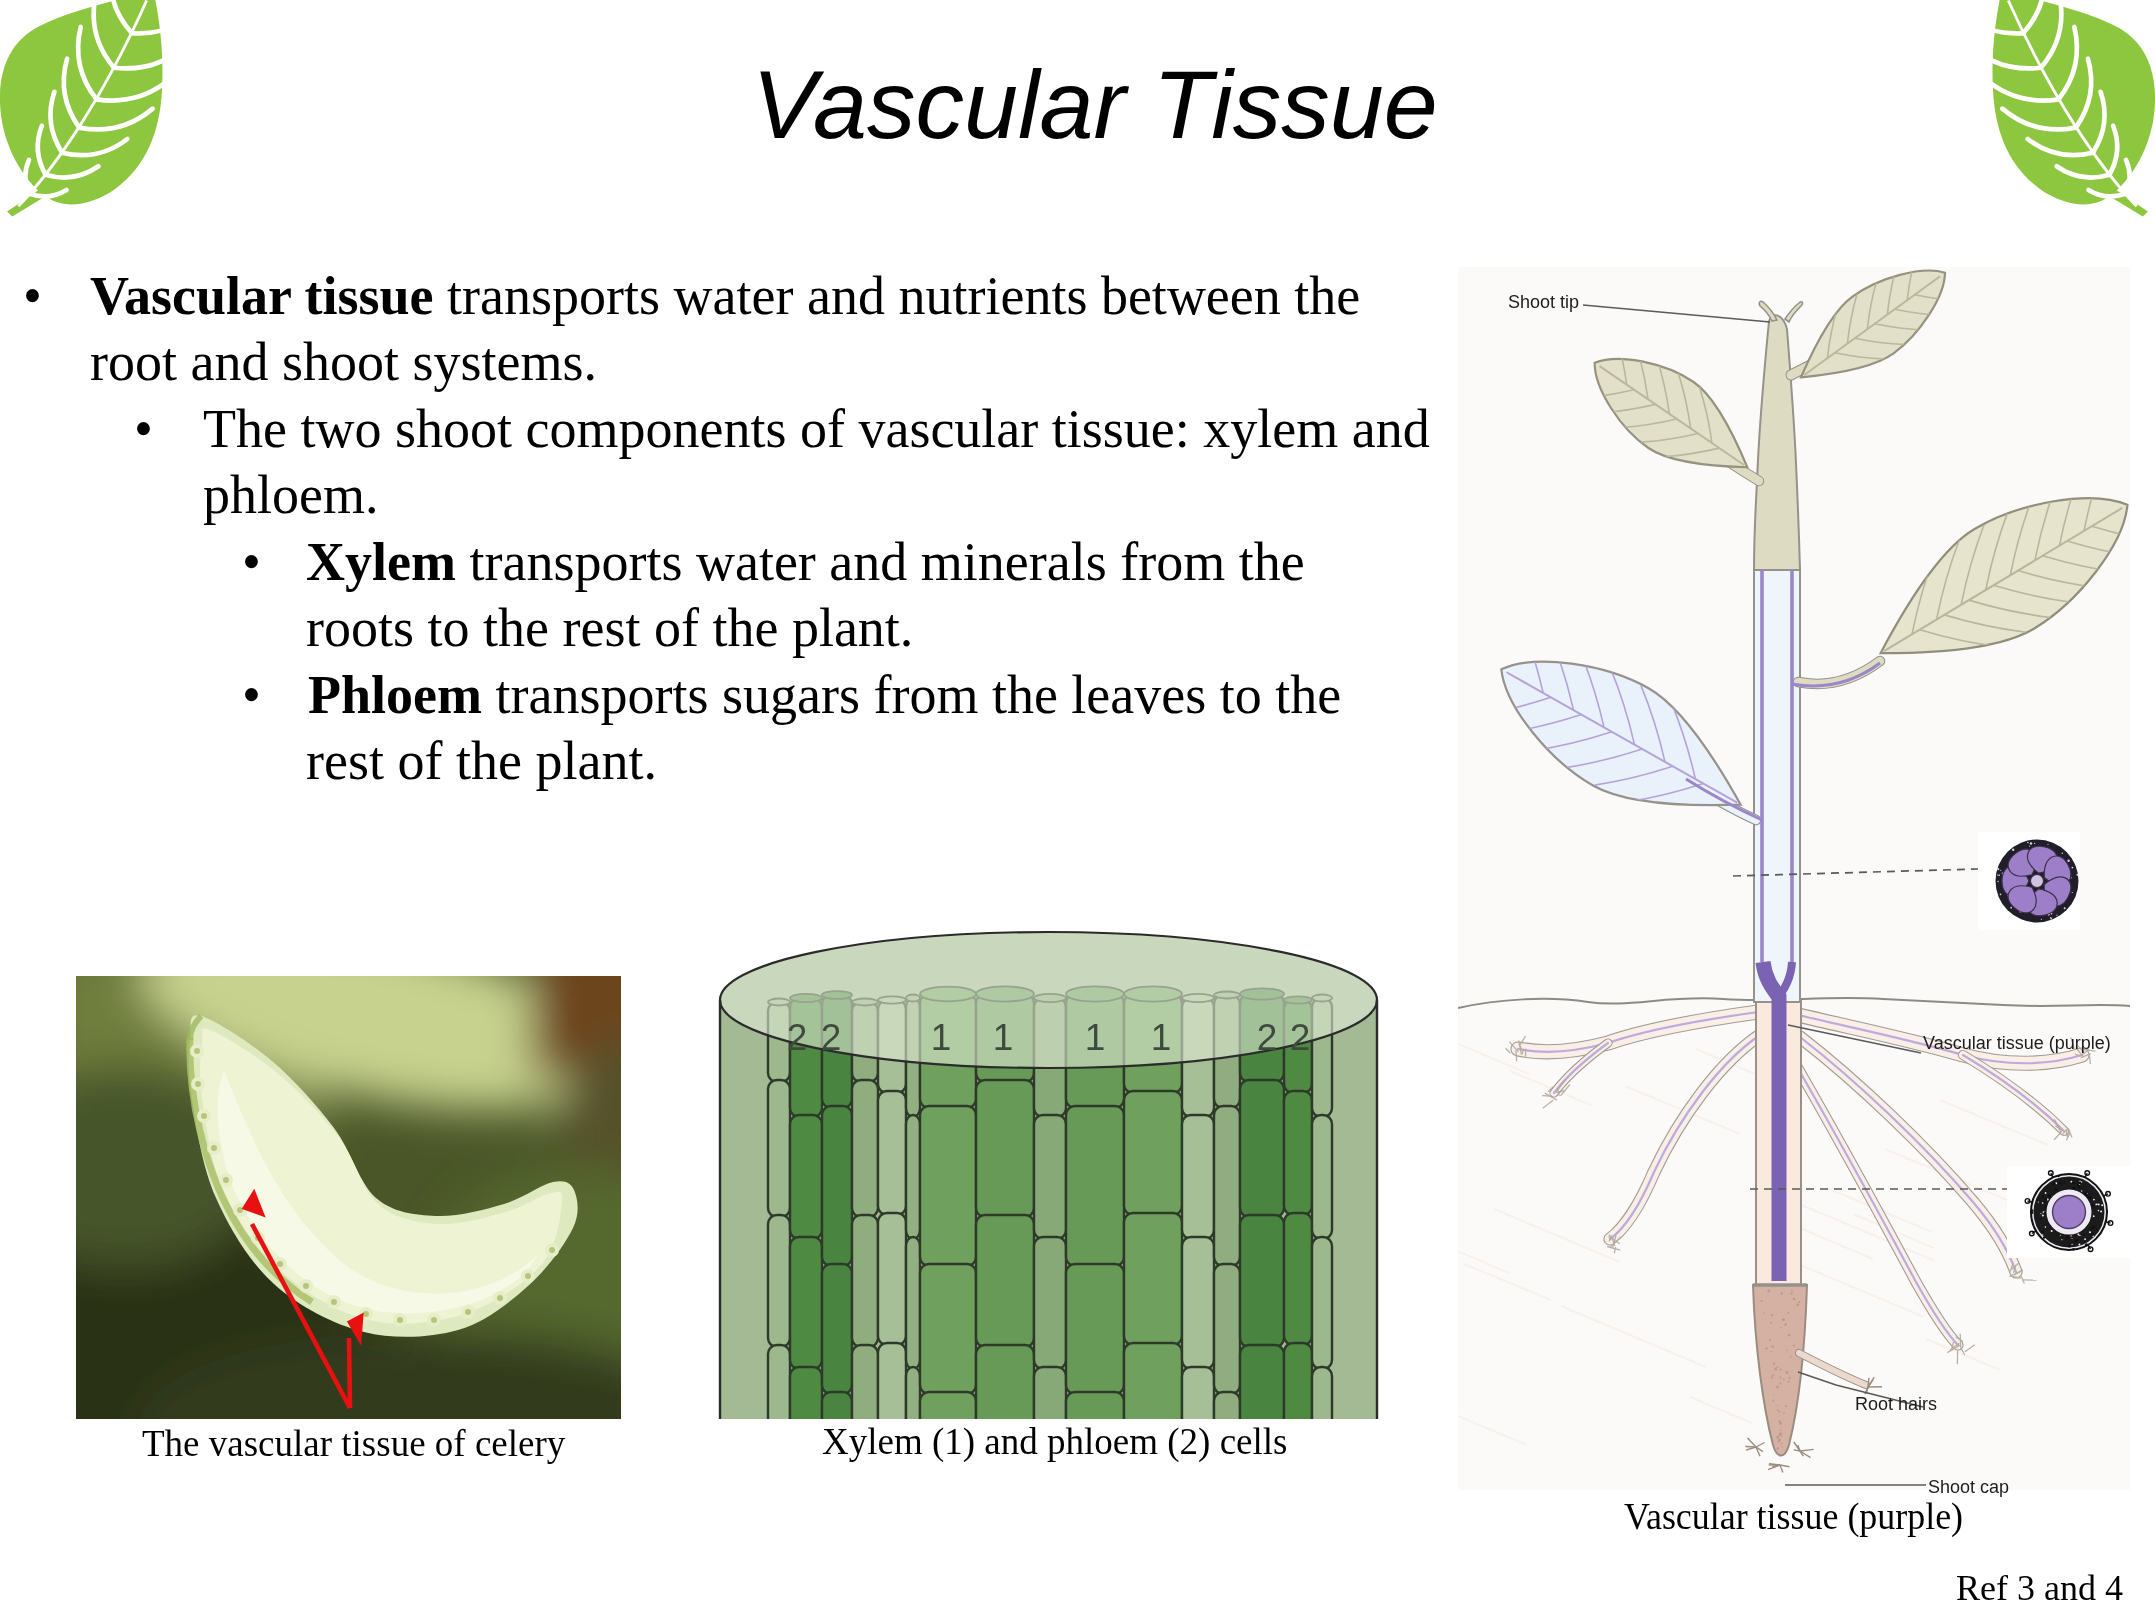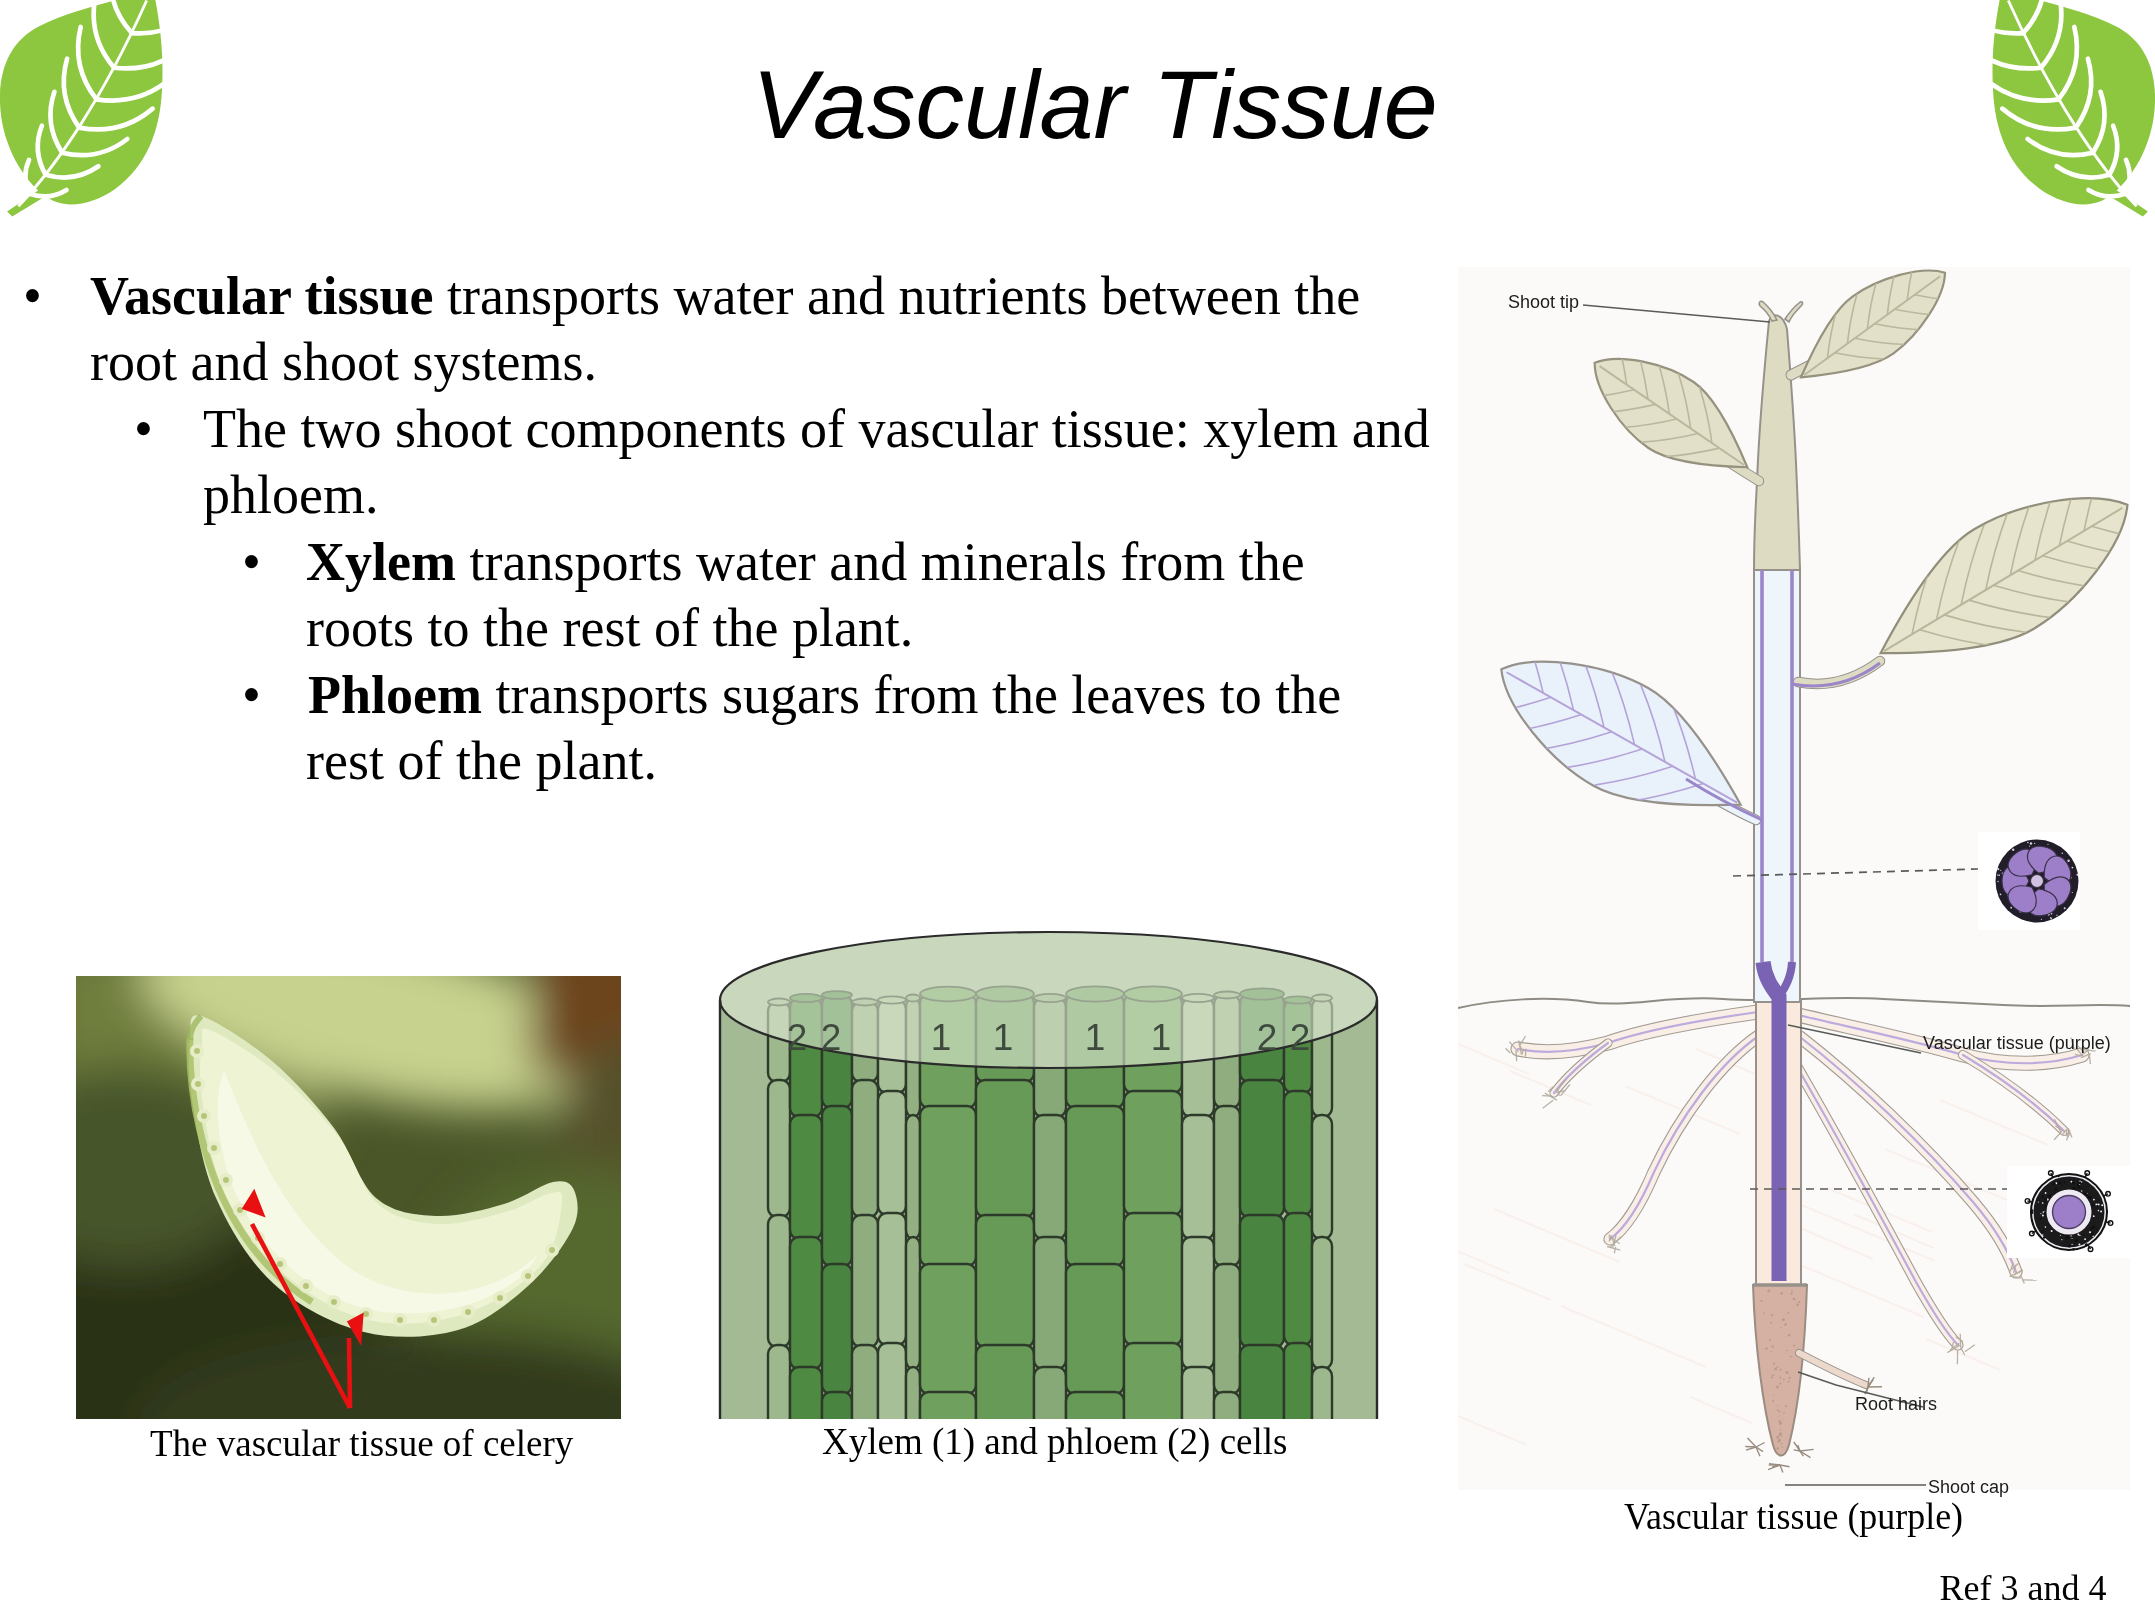--- a/index.html
+++ b/index.html
@@ -706,15 +706,15 @@
       <path d="M330,758 L463,786"></path>
       <path d="M292,922 L549,922" stroke-dasharray="8,6"></path>
       <path d="M340,1105 L378,1118 L465,1140"></path>
       <path d="M327,1218 L468,1218"></path>
     </g>
   </svg>
 <div class="abs plbl" style="left:1508px;top:293px;">Shoot tip</div>
 <div class="abs plbl" style="left:1923px;top:1034px;">Vascular tissue (purple)</div>
 <div class="abs plbl" style="left:1855px;top:1395px;">Root hairs</div>
 <div class="abs plbl" style="left:1928px;top:1478px;">Shoot cap</div>
-<div class="abs cap" style="left:142px;top:1425px;width:416px;margin-left:8px;">The vascular tissue of celery</div>
+<div class="abs cap" style="left:142px;top:1425px;width:416px;">The vascular tissue of celery</div>
 <div class="abs cap" style="left:822px;top:1423px;width:457px;">Xylem (1) and phloem (2) cells</div>
 <div class="abs cap" style="left:1624px;top:1497.2px;width:390px;font-size:38px;text-align:left;transform:scaleX(0.945);transform-origin:left top;">Vascular tissue (purple)</div>
-<div class="abs" style="left:1923px;top:1566.9px;width:200px;font-size:36px;text-align:center;">Ref 3 and 4</div>
+<div class="abs" style="left:1923px;top:1566.9px;width:200px;font-size:36px;text-align:right;">Ref 3 and 4</div>
 </body></html>

